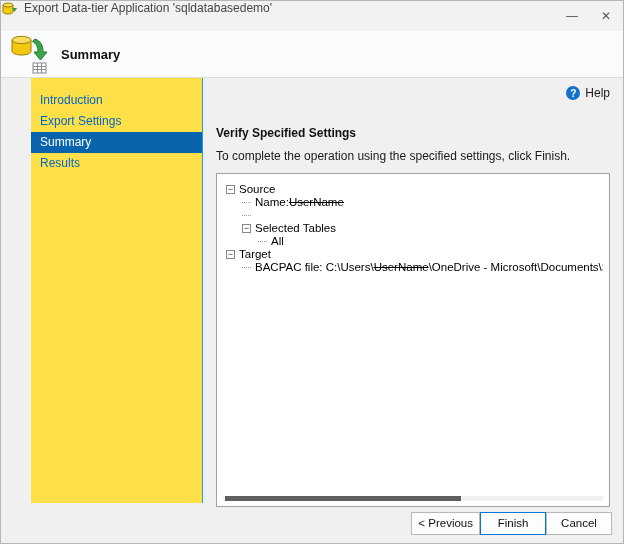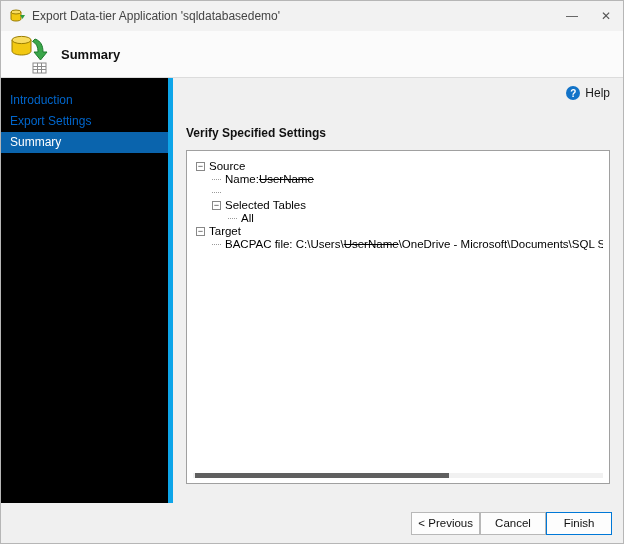--- a/index.html
+++ b/index.html
@@ -15,22 +15,21 @@
     background:#f0f0f0;
     display:flex; flex-direction:column;
     position:relative;
     overflow:hidden;
   }
 
   
   .titlebar {
     height:30px; flex:0 0 30px;
     background:#f2f2f2;
-    display:flex; align-items:center;
-    padding-left:8px;
+    display:flex; align-items:flex-start;
     font-size:12px; color:#444;
   }
   .titlebar .app-ico { width:16px; height:16px; margin-right:7px; flex:0 0 16px; }
   .titlebar .title-text { flex:1 1 auto; white-space:nowrap; overflow:hidden; }
   .caption-btn {
     width:34px; height:30px; display:flex; align-items:center; justify-content:center;
     color:#555; font-size:12px; cursor:default; background:transparent; border:0;
   }
 
   
@@ -42,23 +41,24 @@
     padding-left:8px;
   }
   .header .big-ico { width:40px; height:42px; margin-right:12px; }
   .header .page-title { font-size:13px; font-weight:bold; color:#111; }
 
   
   .content { flex:1 1 auto; display:flex; min-height:0; }
 
   .sidebar {
     width:172px; flex:0 0 172px;
-    background:#000000;
-    border-right:5px solid #0ea5e9;
+    background:#fde047;
+    border-right:1px solid #0ea5e9;
     padding-top:12px;
+    margin-left:30px;
   }
   .nav-item {
     height:21px; line-height:21px;
     padding-left:9px;
     font-size:12px;
     color:#0066cc;
     cursor:pointer;
     white-space:nowrap;
   }
   .nav-item.selected {
@@ -168,31 +168,33 @@
     </span>
     <span class="page-title">Summary</span>
   </div>
 
   <div class="content">
 
     <div class="sidebar">
       <div class="nav-item">Introduction</div>
       <div class="nav-item">Export Settings</div>
       <div class="nav-item selected">Summary</div>
+      <div class="nav-item">Results</div>
     </div>
 
     <div class="main">
       <div class="help-row">
         <span class="help-link">
           <span class="help-badge">?</span>
           <span>Help</span>
         </span>
       </div>
 
       <div class="vheading">Verify Specified Settings</div>
+      <div class="instruction">To complete the operation using the specified settings, click Finish.</div>
 
       <div class="tree-panel">
 
         <div class="tree-row">
           <span class="expander">−</span>
           <span>Source</span>
         </div>
 
         <div class="tree-row lvl1">
           <span class="tick"></span>
@@ -228,17 +230,17 @@
 
         <div class="hscroll">
           <div class="thumb"></div>
         </div>
       </div>
     </div>
   </div>
 
   <div class="footer">
     <button class="btn">&lt; Previous</button>
+    <button class="btn primary">Finish</button>
     <button class="btn">Cancel</button>
-    <button class="btn primary">Finish</button>
   </div>
 
 </div>
 
 </body></html>

